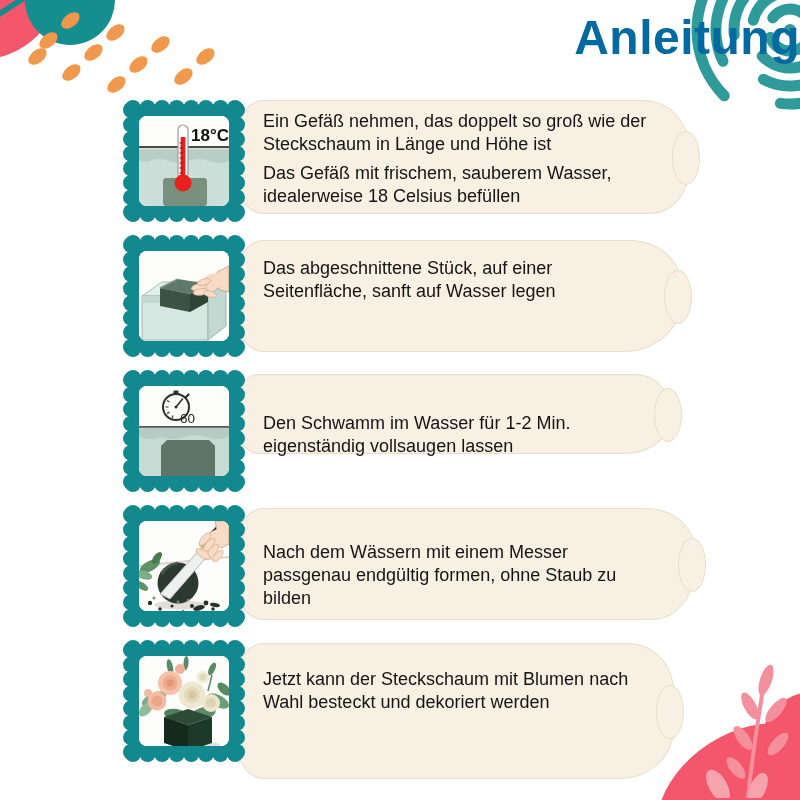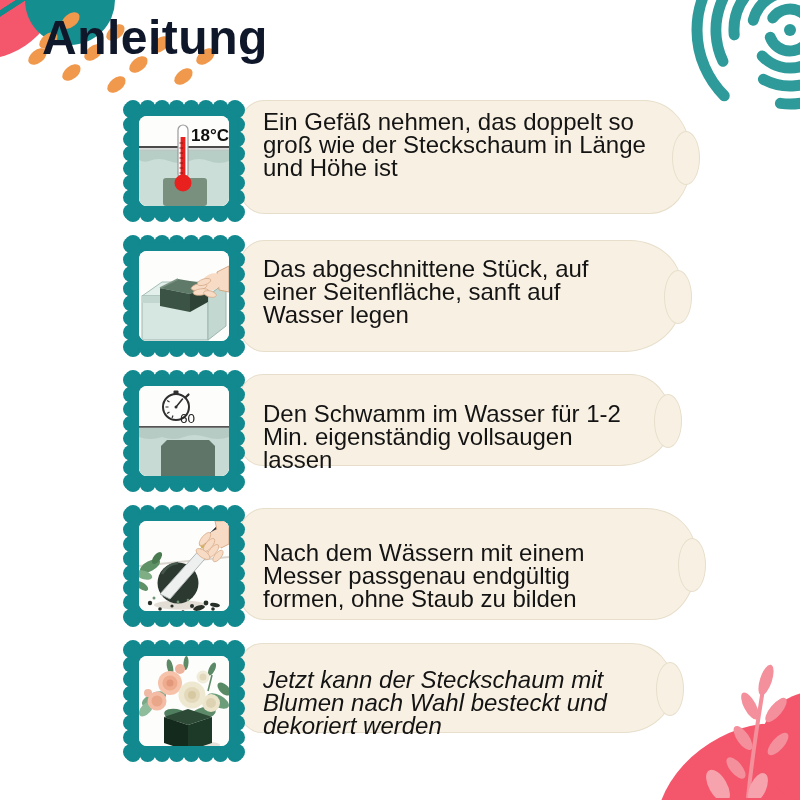--- a/index.html
+++ b/index.html
@@ -1,21 +1,21 @@
 <!DOCTYPE html>
 <html><head>
 <meta charset="utf-8">
 <style>
   html,body{margin:0;padding:0;background:#ffffff;}
   body{width:800px;height:800px;font-family:"Liberation Sans",sans-serif;}
   .page{position:relative;width:800px;height:800px;background:#ffffff;overflow:hidden;}
 
   
   .title{position:absolute;top:10px;left:0;width:100%;box-sizing:border-box;padding-left:42px;
-         margin:0;text-align:left;font-size:48px;font-weight:bold;color:#0f172a;letter-spacing:.5px;}
+         margin:0;text-align:right;font-size:48px;font-weight:bold;color:#0369a1;letter-spacing:.5px;}
 
   
   .circle-coral{position:absolute;left:-107px;top:-110px;width:170px;height:170px;border-radius:50%;background:#f4566b;}
   .circle-teal{position:absolute;left:25px;top:-45px;width:90px;height:90px;border-radius:50%;background:#158e90;}
   .dot{position:absolute;width:21px;height:13px;background:#f0984c;border-radius:50%;transform:rotate(-38deg);}
   .dot:nth-of-type(1){left:60px;top:14px}.dot:nth-of-type(2){left:105px;top:26px}
   .dot:nth-of-type(3){left:150px;top:38px}.dot:nth-of-type(4){left:195px;top:50px}
   .dot:nth-of-type(5){left:38px;top:34px}.dot:nth-of-type(6){left:83px;top:46px}
   .dot:nth-of-type(7){left:128px;top:58px}.dot:nth-of-type(8){left:173px;top:70px}
   .dot:nth-of-type(9){left:61px;top:66px}.dot:nth-of-type(10){left:106px;top:78px}
@@ -29,31 +29,31 @@
   .blob-main{position:absolute;left:648px;top:728px;width:215px;height:160px;background:#f4566b;
              border-radius:55% 45% 50% 50% / 62% 55% 45% 38%;transform:rotate(-18deg);}
   .blob-lobe{position:absolute;left:760px;top:692px;width:105px;height:110px;background:#f4566b;border-radius:50%;}
   .branch{position:absolute;left:688px;top:658px;}
 
   
   .icon{position:absolute;left:120px;width:128px;height:128px;z-index:3;}
   .i1{top:97px}.i2{top:232px}.i3{top:367px}.i4{top:502px}.i5{top:637px}
 
   .bubble{position:absolute;left:238px;z-index:1;background:#f8f1e3;border:1.5px solid #e7decb;
-          box-sizing:border-box;color:#141414;font-size:24px;line-height:23px;
+          box-sizing:border-box;color:#141414;font-size:18px;line-height:23px;
           padding:0 40px 0 24px;}
   .bubble::after{content:"";position:absolute;right:-11px;top:calc(50% - 26px);width:26px;height:52px;
           background:#f8f1e3;border:1.5px solid #e7decb;border-radius:50%;z-index:-1;}
   .bubble p{margin:0;}
   .b1{top:100px;width:452px;height:114px;border-radius:26px 46px 40px 26px / 30px 50px 46px 30px;padding-top:9px;}
   .b1 p{margin-bottom:6px;}
   .b2{top:240px;width:444px;height:112px;border-radius:26px 52px 58px 26px / 30px 46px 52px 30px;padding-top:16px;}
-  .b3{top:374px;width:434px;height:92px;border-radius:26px 44px 56px 26px / 30px 50px 48px 30px;padding-top:27px;}
+  .b3{top:374px;width:434px;height:80px;border-radius:26px 44px 56px 26px / 30px 50px 48px 30px;padding-top:37px;}
   .b4{top:508px;width:458px;height:112px;border-radius:26px 50px 44px 26px / 30px 44px 54px 30px;padding-top:32px;}
-  .b5{top:643px;width:436px;height:90px;border-radius:26px 46px 54px 26px / 30px 48px 50px 30px;padding-top:24px;font-style:italic;}
+  .b5{top:643px;width:436px;height:136px;border-radius:26px 46px 54px 26px / 30px 48px 50px 30px;padding-top:24px;}
 
   svg text{font-family:"Liberation Sans",sans-serif;}
 </style>
 </head>
 <body>
 
 <svg width="0" height="0" style="position:absolute" aria-hidden="true">
   <defs>
     <clipPath id="innerClip">
         <rect x="19" y="19" width="90" height="90" rx="8"></rect>
@@ -170,20 +170,21 @@
             <line x1="59.5" y1="61" x2="63" y2="61"></line>
           <line x1="59.5" y1="66" x2="63" y2="66"></line>
             <line x1="59.5" y1="71" x2="63" y2="71"></line>
           <line x1="59.5" y1="76" x2="63" y2="76"></line>
         </g>
         <text x="71" y="44" font-size="17" font-weight="bold" fill="#111111">18°C</text>
       </g>
     </svg>
     <div class="bubble b1">
       <p>Ein Gefäß nehmen, das doppelt so groß wie der Steckschaum in Länge und Höhe ist</p>
+      <p>Das Gefäß mit frischem, sauberem Wasser, idealerweise 18 Celsius befüllen</p>
     </div>
   </section>
 
   <section>
     <svg class="icon i2" viewBox="0 0 128 128">
       <use href="#scallop-frame"></use>
       <g clip-path="url(#innerClip)">
         <rect x="19" y="19" width="90" height="90" fill="#fdfdfc"></rect>
         <polygon points="22,64 42,50 106,50 88,64" fill="#e3efeb" stroke="#a5beb6" stroke-width="1"></polygon>
         <rect x="22" y="64" width="66" height="44" fill="#d6e6e0" stroke="#9eb7af" stroke-width="1"></rect>

